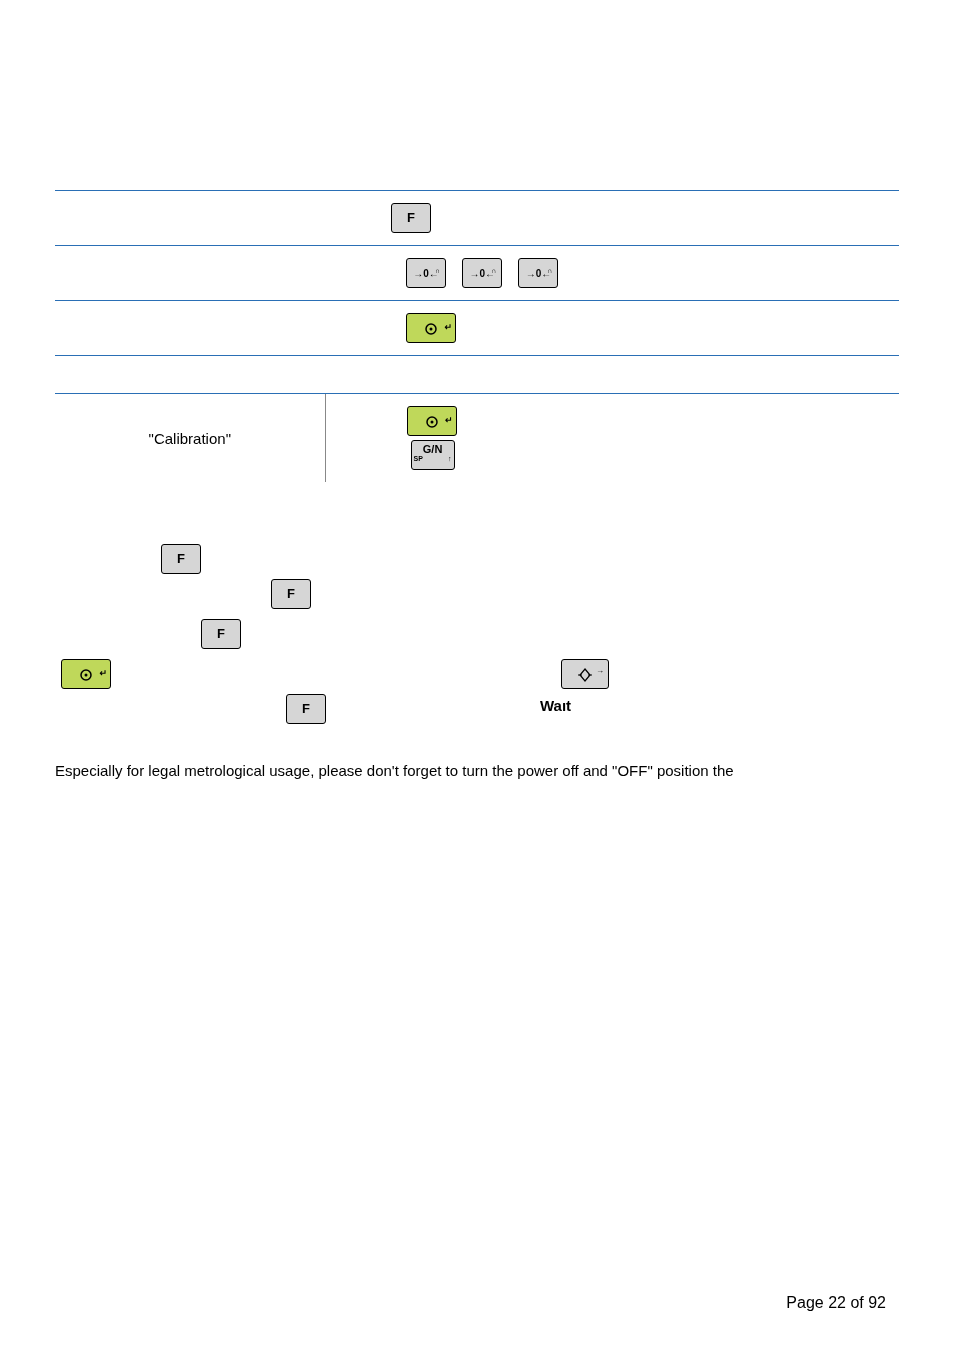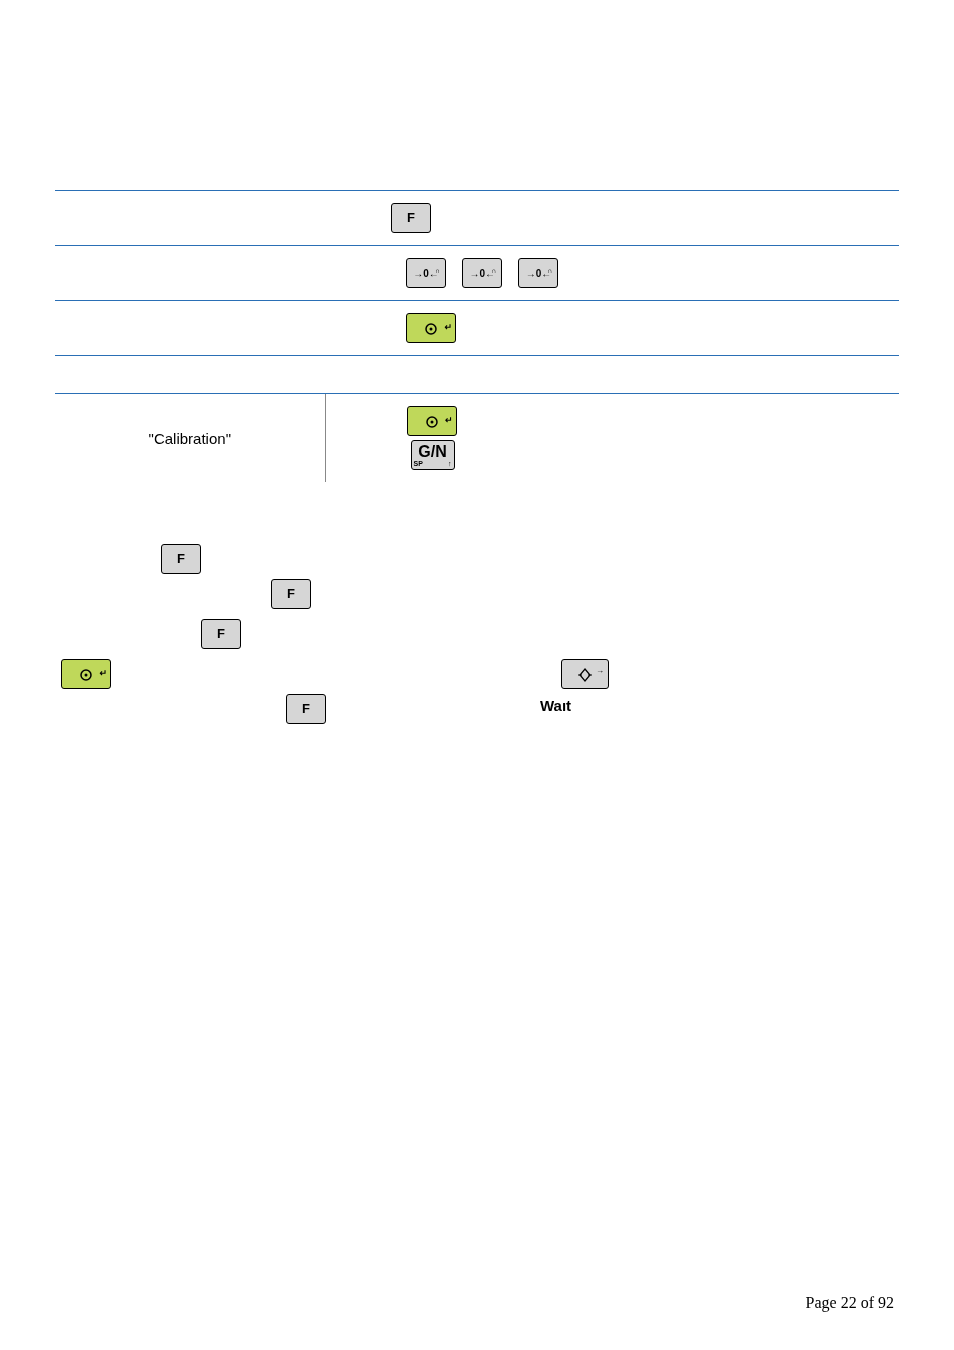--- a/index.html
+++ b/index.html
@@ -58,21 +58,21 @@
     font-weight: bold;
   }
   .zero-sub {
     font-size: 7px;
     position: absolute;
     right: 5px;
     bottom: 2px;
   }
 
   .gn-top {
-    font-size: 16px;
+    font-size: 11px;
     font-weight: bold;
     display: block;
     line-height: 1;
     margin-top: 3px;
   }
   .gn-bottom {
     display: flex;
     justify-content: space-between;
     padding: 0 2px 2px 2px;
     font-size: 7px;
@@ -113,22 +113,22 @@
 
   .bodytext {
     margin-top: 18px;
     font-size: 15px;
     line-height: 1.4;
   }
 
   .footer {
     position: absolute;
     bottom: 38px;
-    right: 60px;
-    font-family: Liberation Serif, serif;
+    right: 68px;
+    font-family: Liberation Sans, sans-serif;
     font-size: 16px;
   }
 </style>
 </head>
 <body>
 
 <div class="page">
 
   <table class="tbl">
     <tbody>
@@ -222,16 +222,17 @@
         </svg>
       </span>
       <span class="tare-arrow">→</span>
     </span>
 
     <span class="key dpos" style="left:225px; top:170px;"><span>F</span></span>
 
     <span class="dpos wait" style="left:485px; top:175px;">Waıt</span>
   </div>
 
+  <div class="bodytext">Especially for legal metrological usage, please don't forget to turn the power off and "OFF" position the</div>
 
 </div>
 
 <div class="footer">Page 22 of 92</div>
 
 </body></html>

